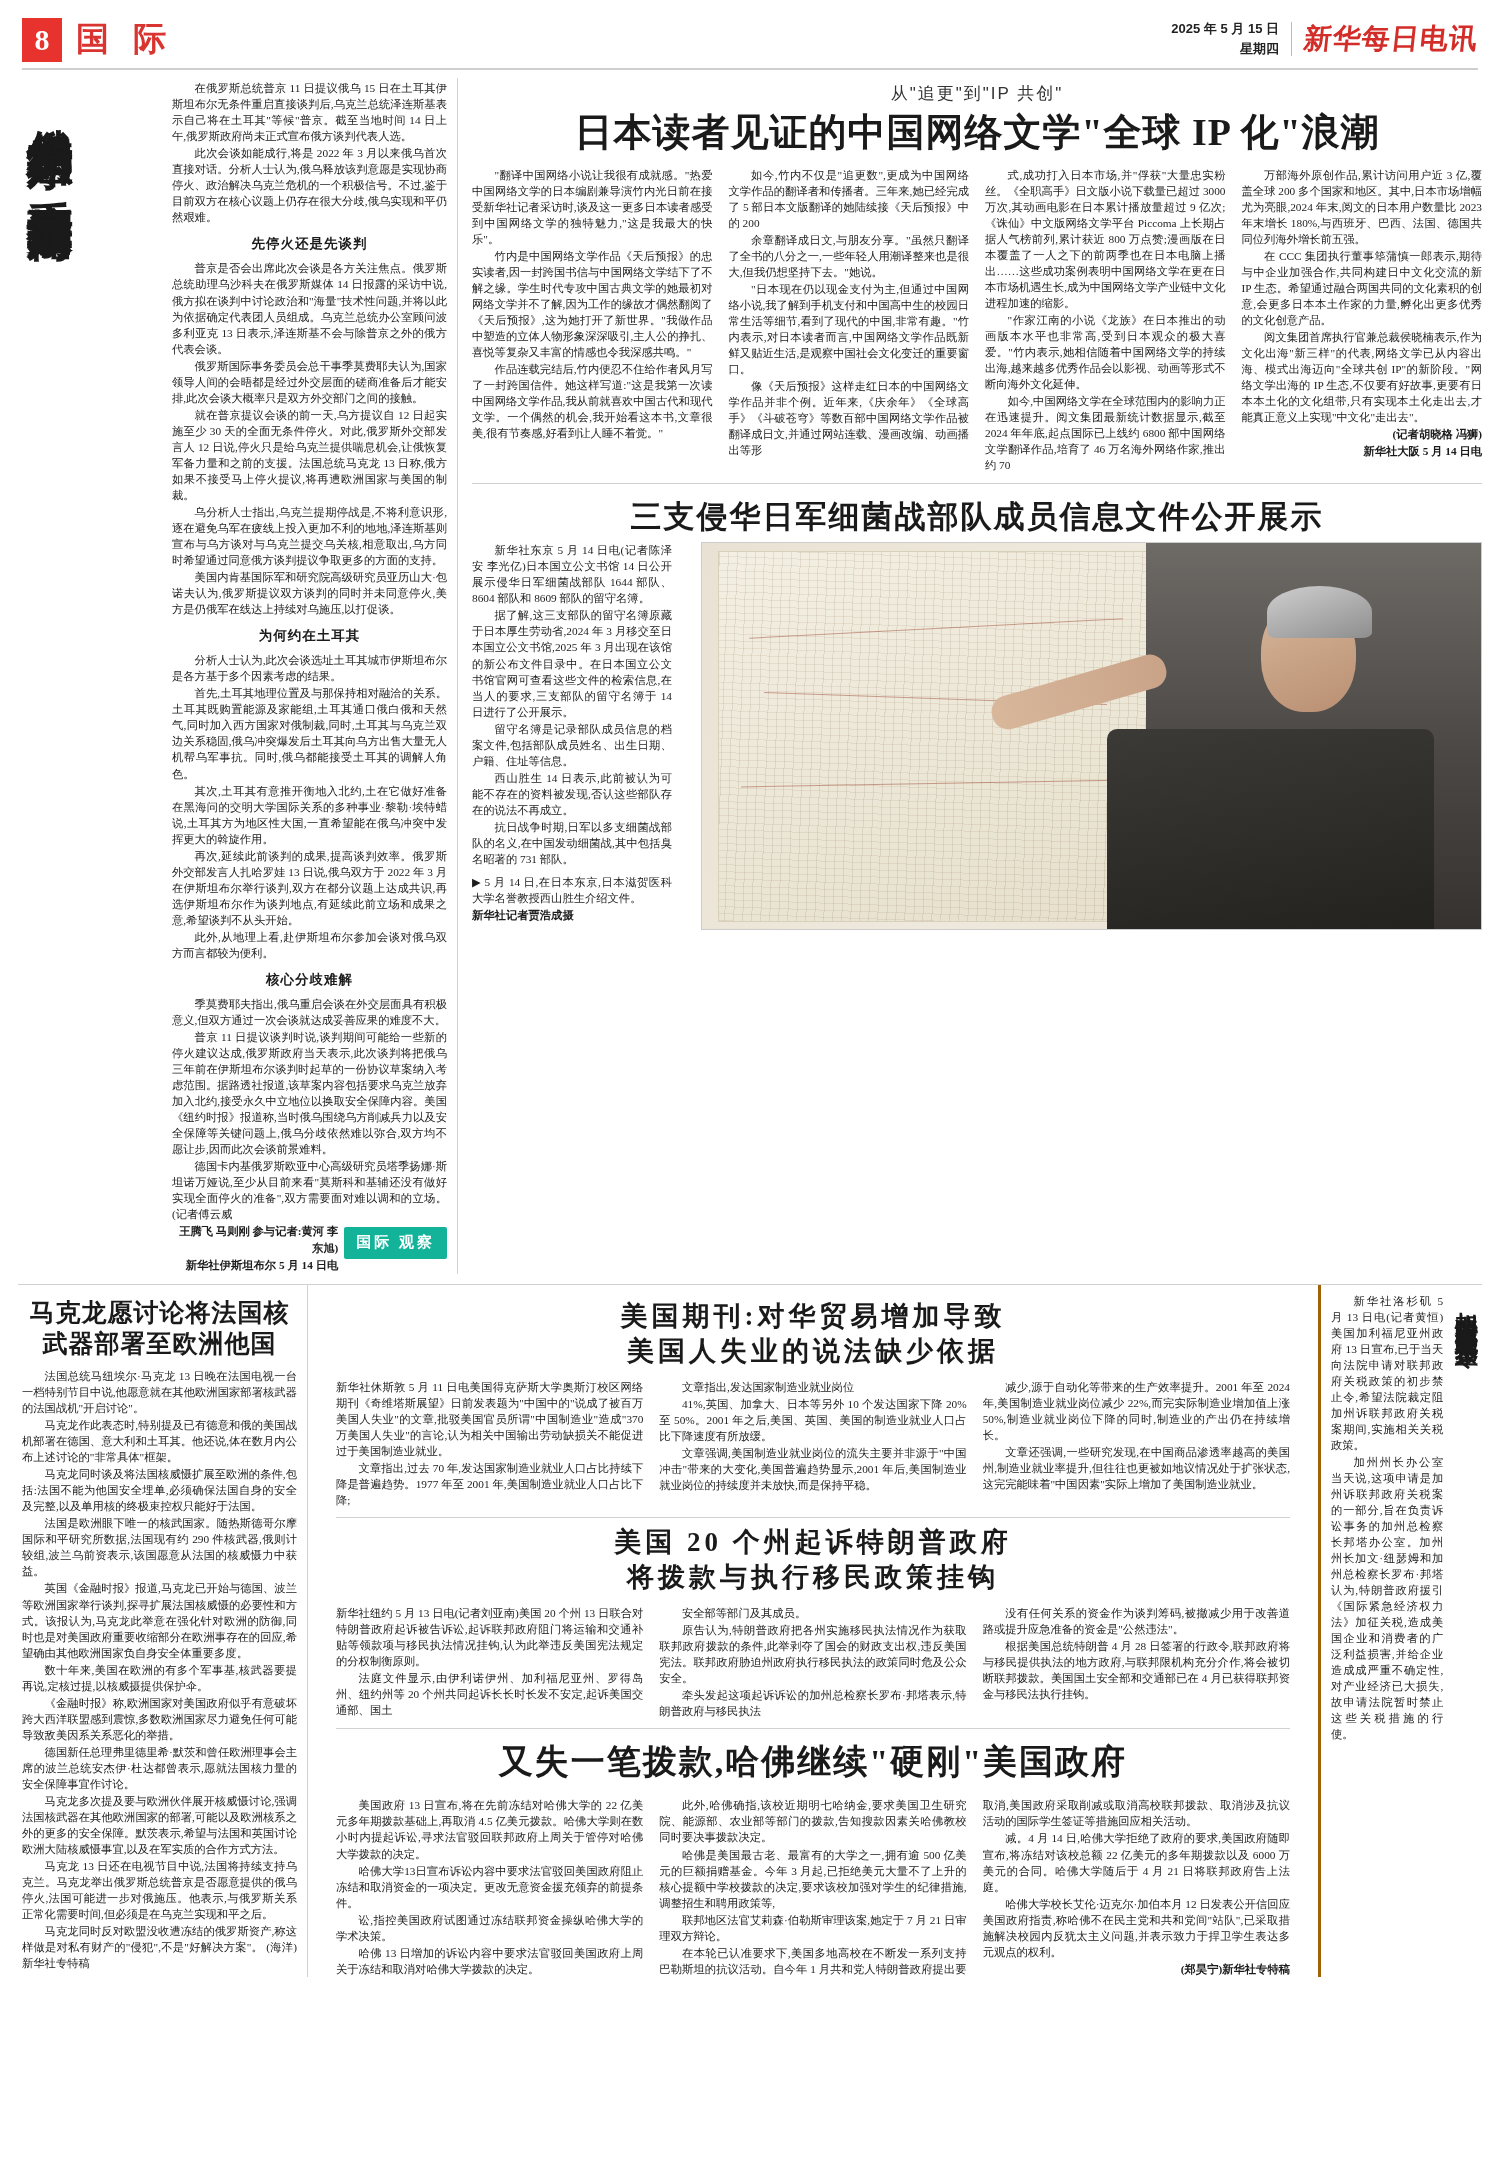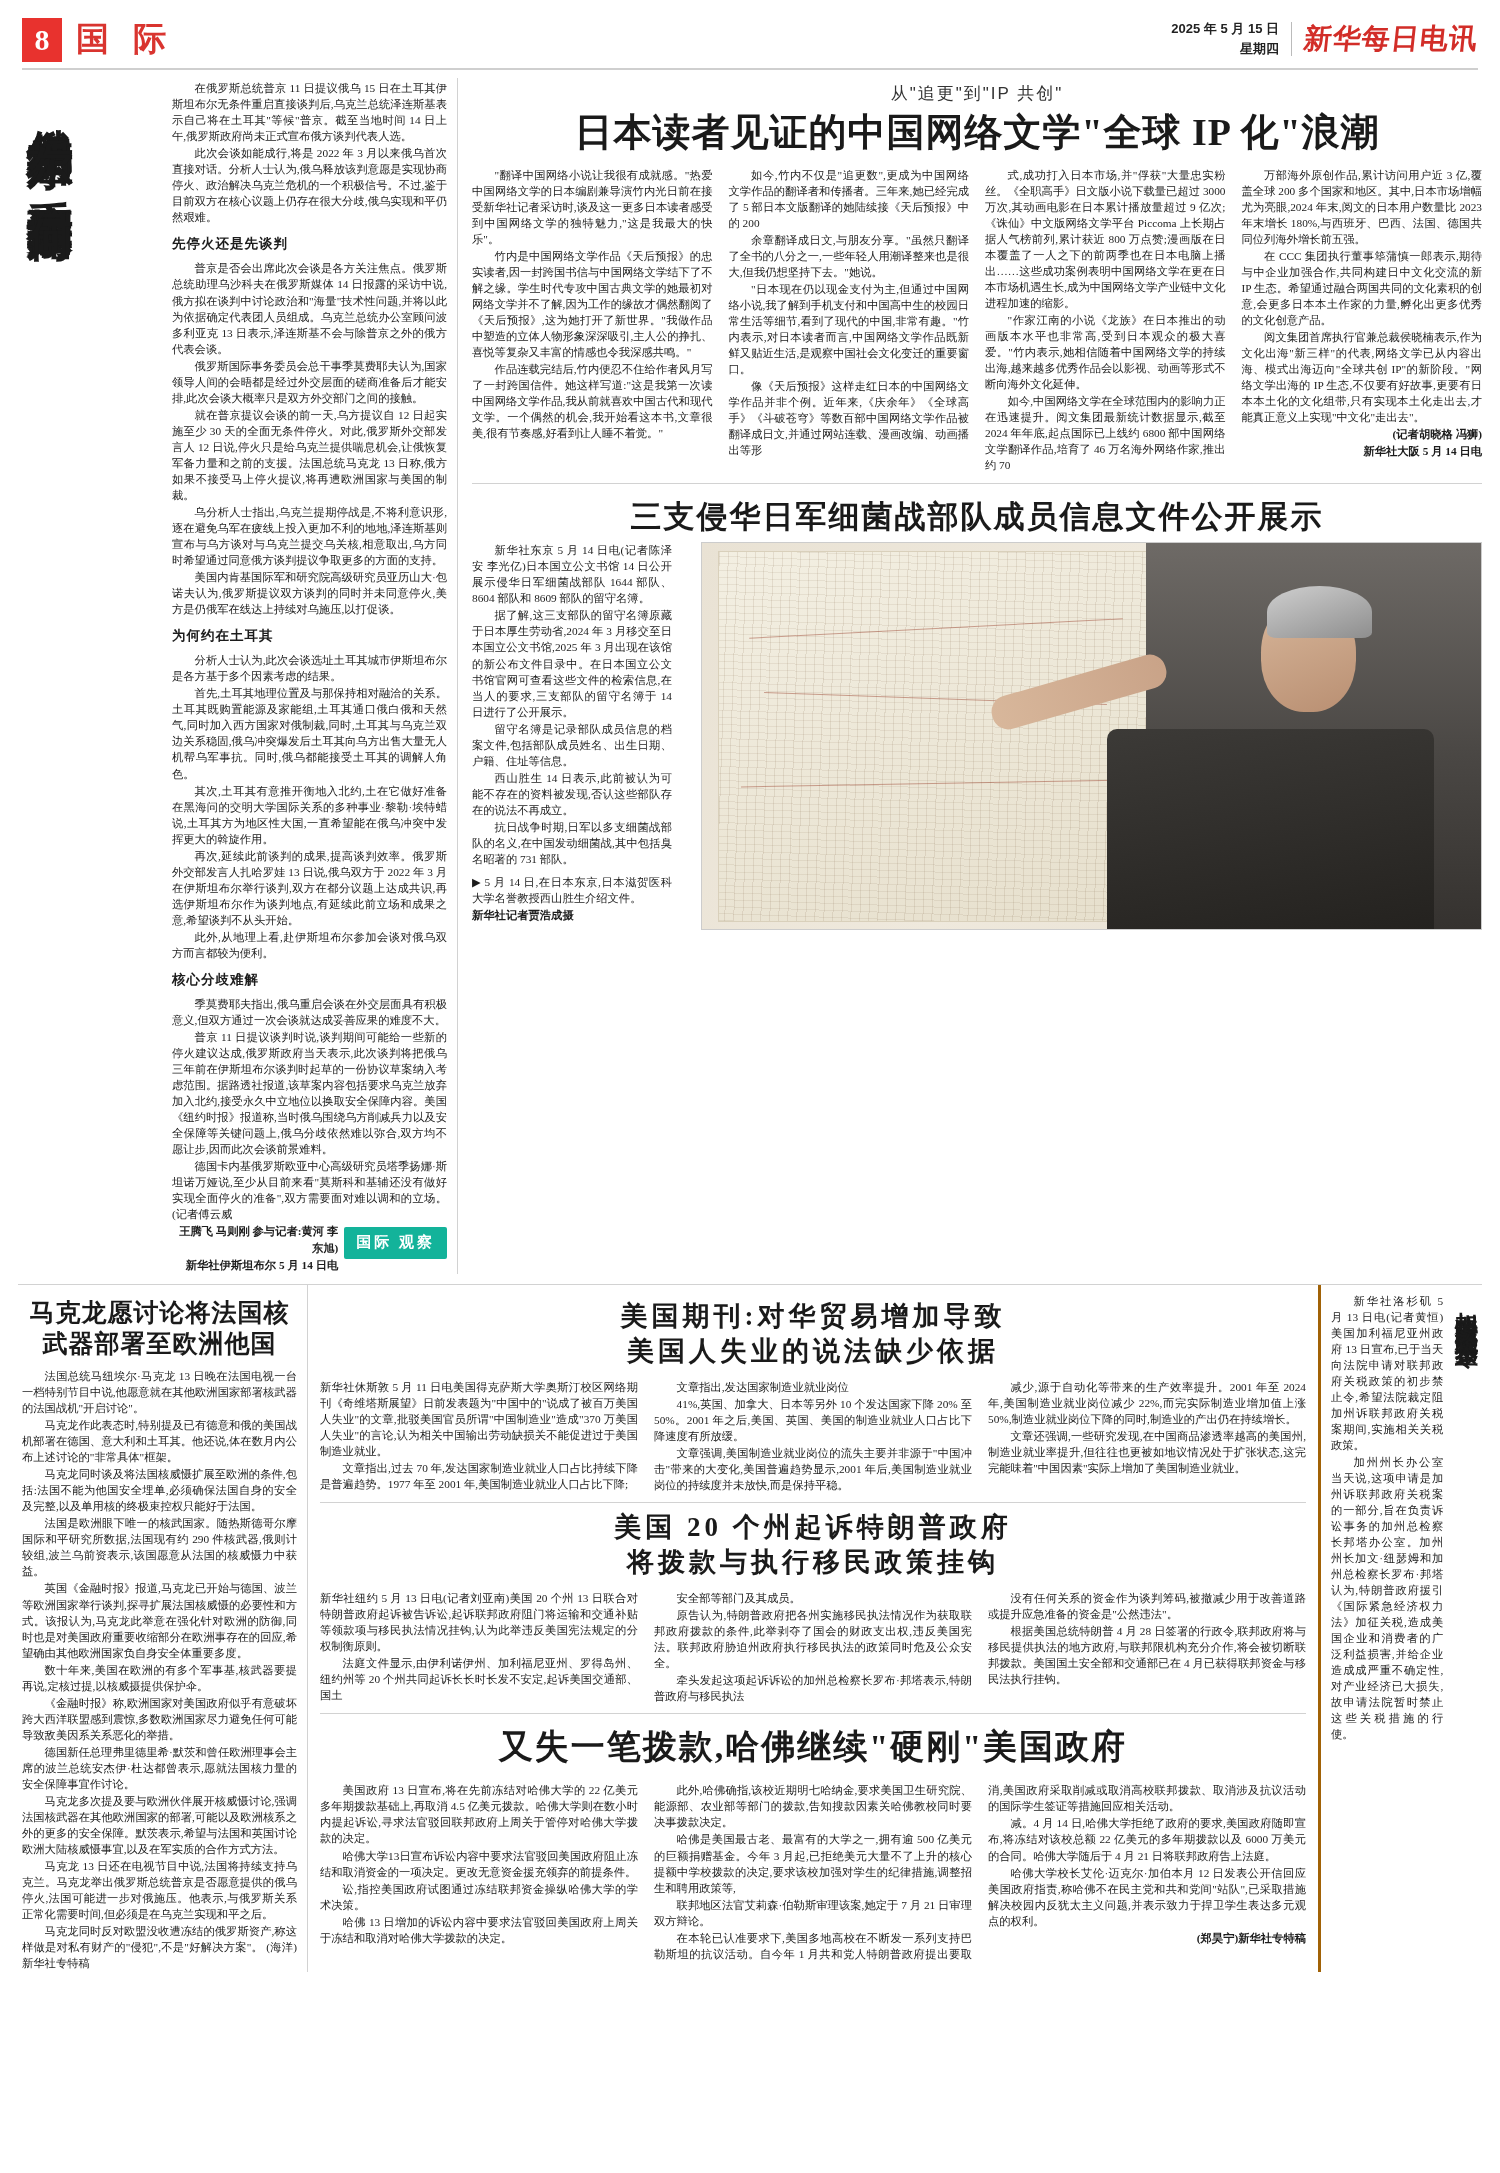--- a/index.html
+++ b/index.html
@@ -41,21 +41,21 @@
   .rule-main { height:2px; background:#cfcfcf; margin:6px 4px 0 4px; }
 
   
   .col-text {
     font-size:11.3px; line-height:1.42; text-align:justify;
     text-justify:inter-ideograph; color:#1c1c1c;
   }
   .col-text p { margin:0 0 1px 0; text-indent:2em; }
   .col-text p.noind { text-indent:0; }
   .sub-head {
-    text-align:left; font-weight:bold; font-size:13.5px;
+    text-align:center; font-weight:bold; font-size:13.5px;
     margin:9px 0 7px 0; letter-spacing:1px;
   }
   .byline { font-weight:bold; }
   .credit { text-align:right; font-weight:bold; margin-top:3px; }
 
   
   .top-zone { display:flex; gap:0; margin-top:8px; }
 
   .vhead-wrap { width:150px; flex:0 0 150px; padding:14px 6px 0 8px; }
   .vhead {
@@ -126,21 +126,21 @@
     position:absolute; right:40%; top:34%; width:180px; height:34px;
     background:linear-gradient(90deg,#d8b79b,#c9a388); transform:rotate(-16deg);
     border-radius:16px;
   }
   .photo .suit {
     position:absolute; right:6%; bottom:0; width:42%; height:52%;
     background:linear-gradient(170deg,#3c3a37,#24221f); border-radius:10px 10px 0 0;
   }
 
   
-  .lower-zone { display:flex; gap:0; margin-top:10px; border-top:1px solid #d2d2d2; }
+  .lower-zone { display:flex; gap:16px; margin-top:10px; border-top:1px solid #d2d2d2; }
   .lower-left { width:290px; flex:0 0 290px; padding:8px 10px 0 4px; border-right:1px solid #d2d2d2;}
   .lower-center { flex:1 1 auto; padding:8px 12px 0 12px; }
   .lower-right { width:164px; flex:0 0 164px; padding:8px 2px 0 10px; border-left:3px solid #a16207;}
 
   .headline-l2 {
     text-align:center; font-weight:bold; font-size:25px; line-height:1.25;
     letter-spacing:1px; margin:4px 0 9px 0;
   }
   .headline-l3 {
     text-align:center; font-weight:bold; font-size:27px; line-height:1.3;

